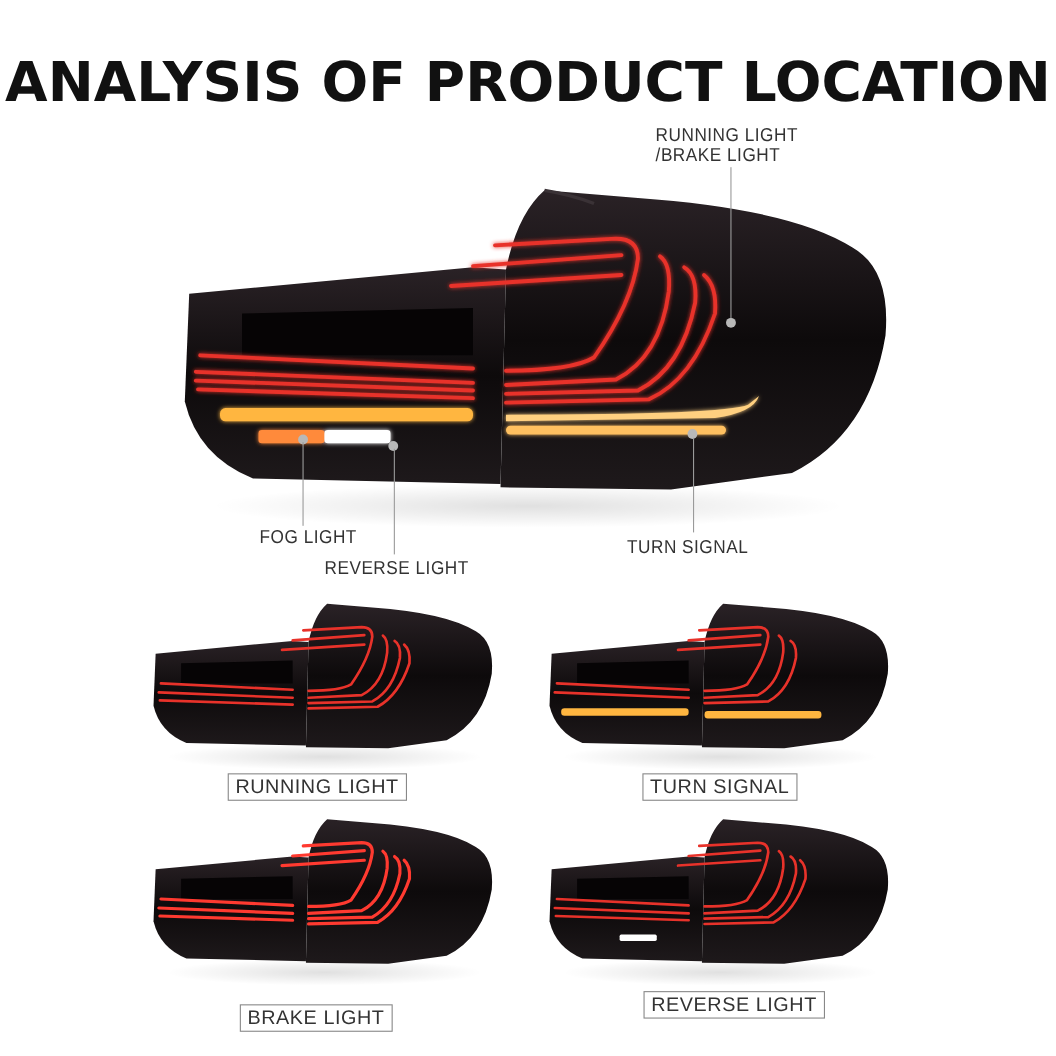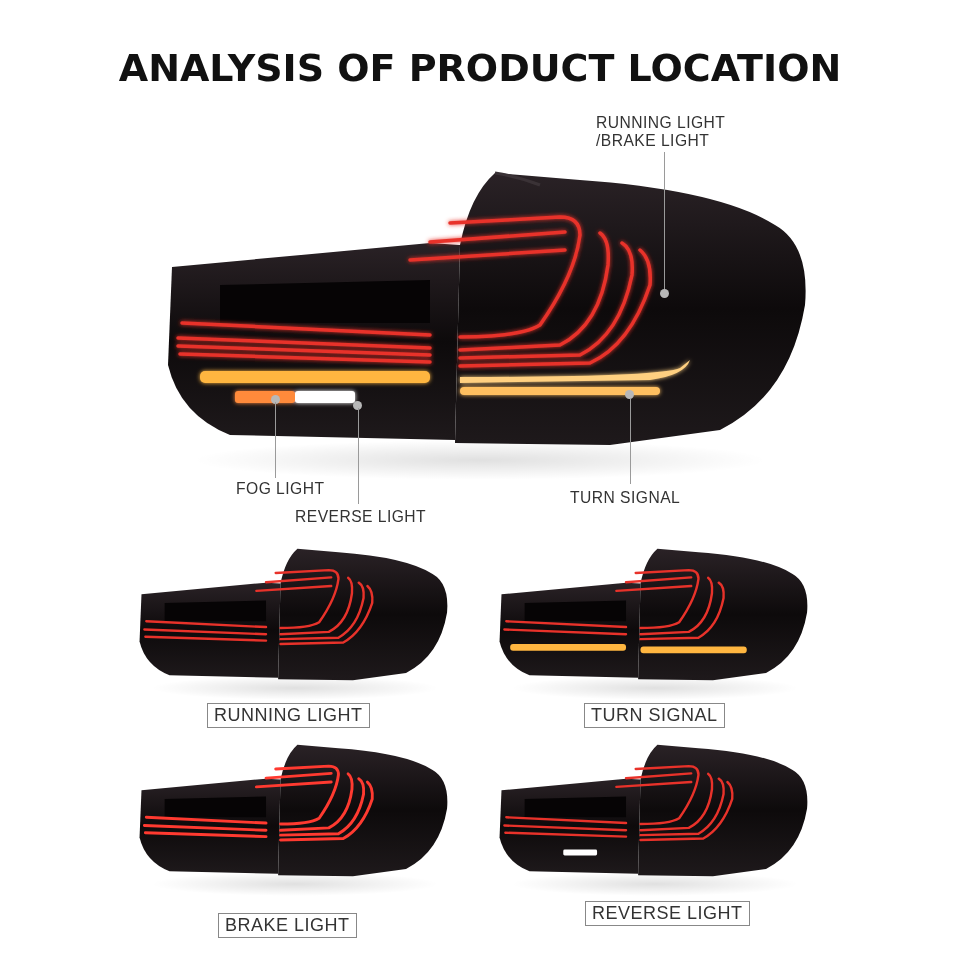--- a/index.html
+++ b/index.html
@@ -1,17 +1,17 @@
 <!DOCTYPE html>
 <html><head>
 <meta charset="utf-8">
 <style>
   html,body{margin:0;padding:0;background:#ffffff;}
   body{width:960px;height:960px;position:relative;overflow:hidden;font-family:"Liberation Sans",sans-serif;}
-  .title{position:absolute;left:0;top:46px;width:960px;text-align:center;font-family:"DejaVu Sans",sans-serif;font-weight:bold;font-size:38px;letter-spacing:0px;color:#111;}
+  .title{position:absolute;left:0;top:46px;width:960px;text-align:center;font-family:"DejaVu Sans",sans-serif;font-weight:bold;font-size:50px;letter-spacing:0px;color:#111;}
   .callout{position:absolute;font-family:"Liberation Sans",sans-serif;font-size:17px;color:#333;line-height:18px;letter-spacing:0.5px;transform:scaleX(0.92);transform-origin:left top;}
   .leader{position:absolute;background:#9a9a9a;width:1px;}
   .dot{position:absolute;width:9px;height:9px;border-radius:50%;background:#b8b8b8;}
   .boxlabel{position:absolute;border:1px solid #888;background:#fff;font-family:"Liberation Sans",sans-serif;font-size:18px;color:#333;padding:1px 6px;letter-spacing:0.5px;white-space:nowrap;}
   .lamp{position:absolute;}
   .shadow{position:absolute;border-radius:50%;background:radial-gradient(ellipse at center,rgba(0,0,0,0.12) 0%,rgba(0,0,0,0.0) 70%);}
 </style>
 </head>
 <body>
 

